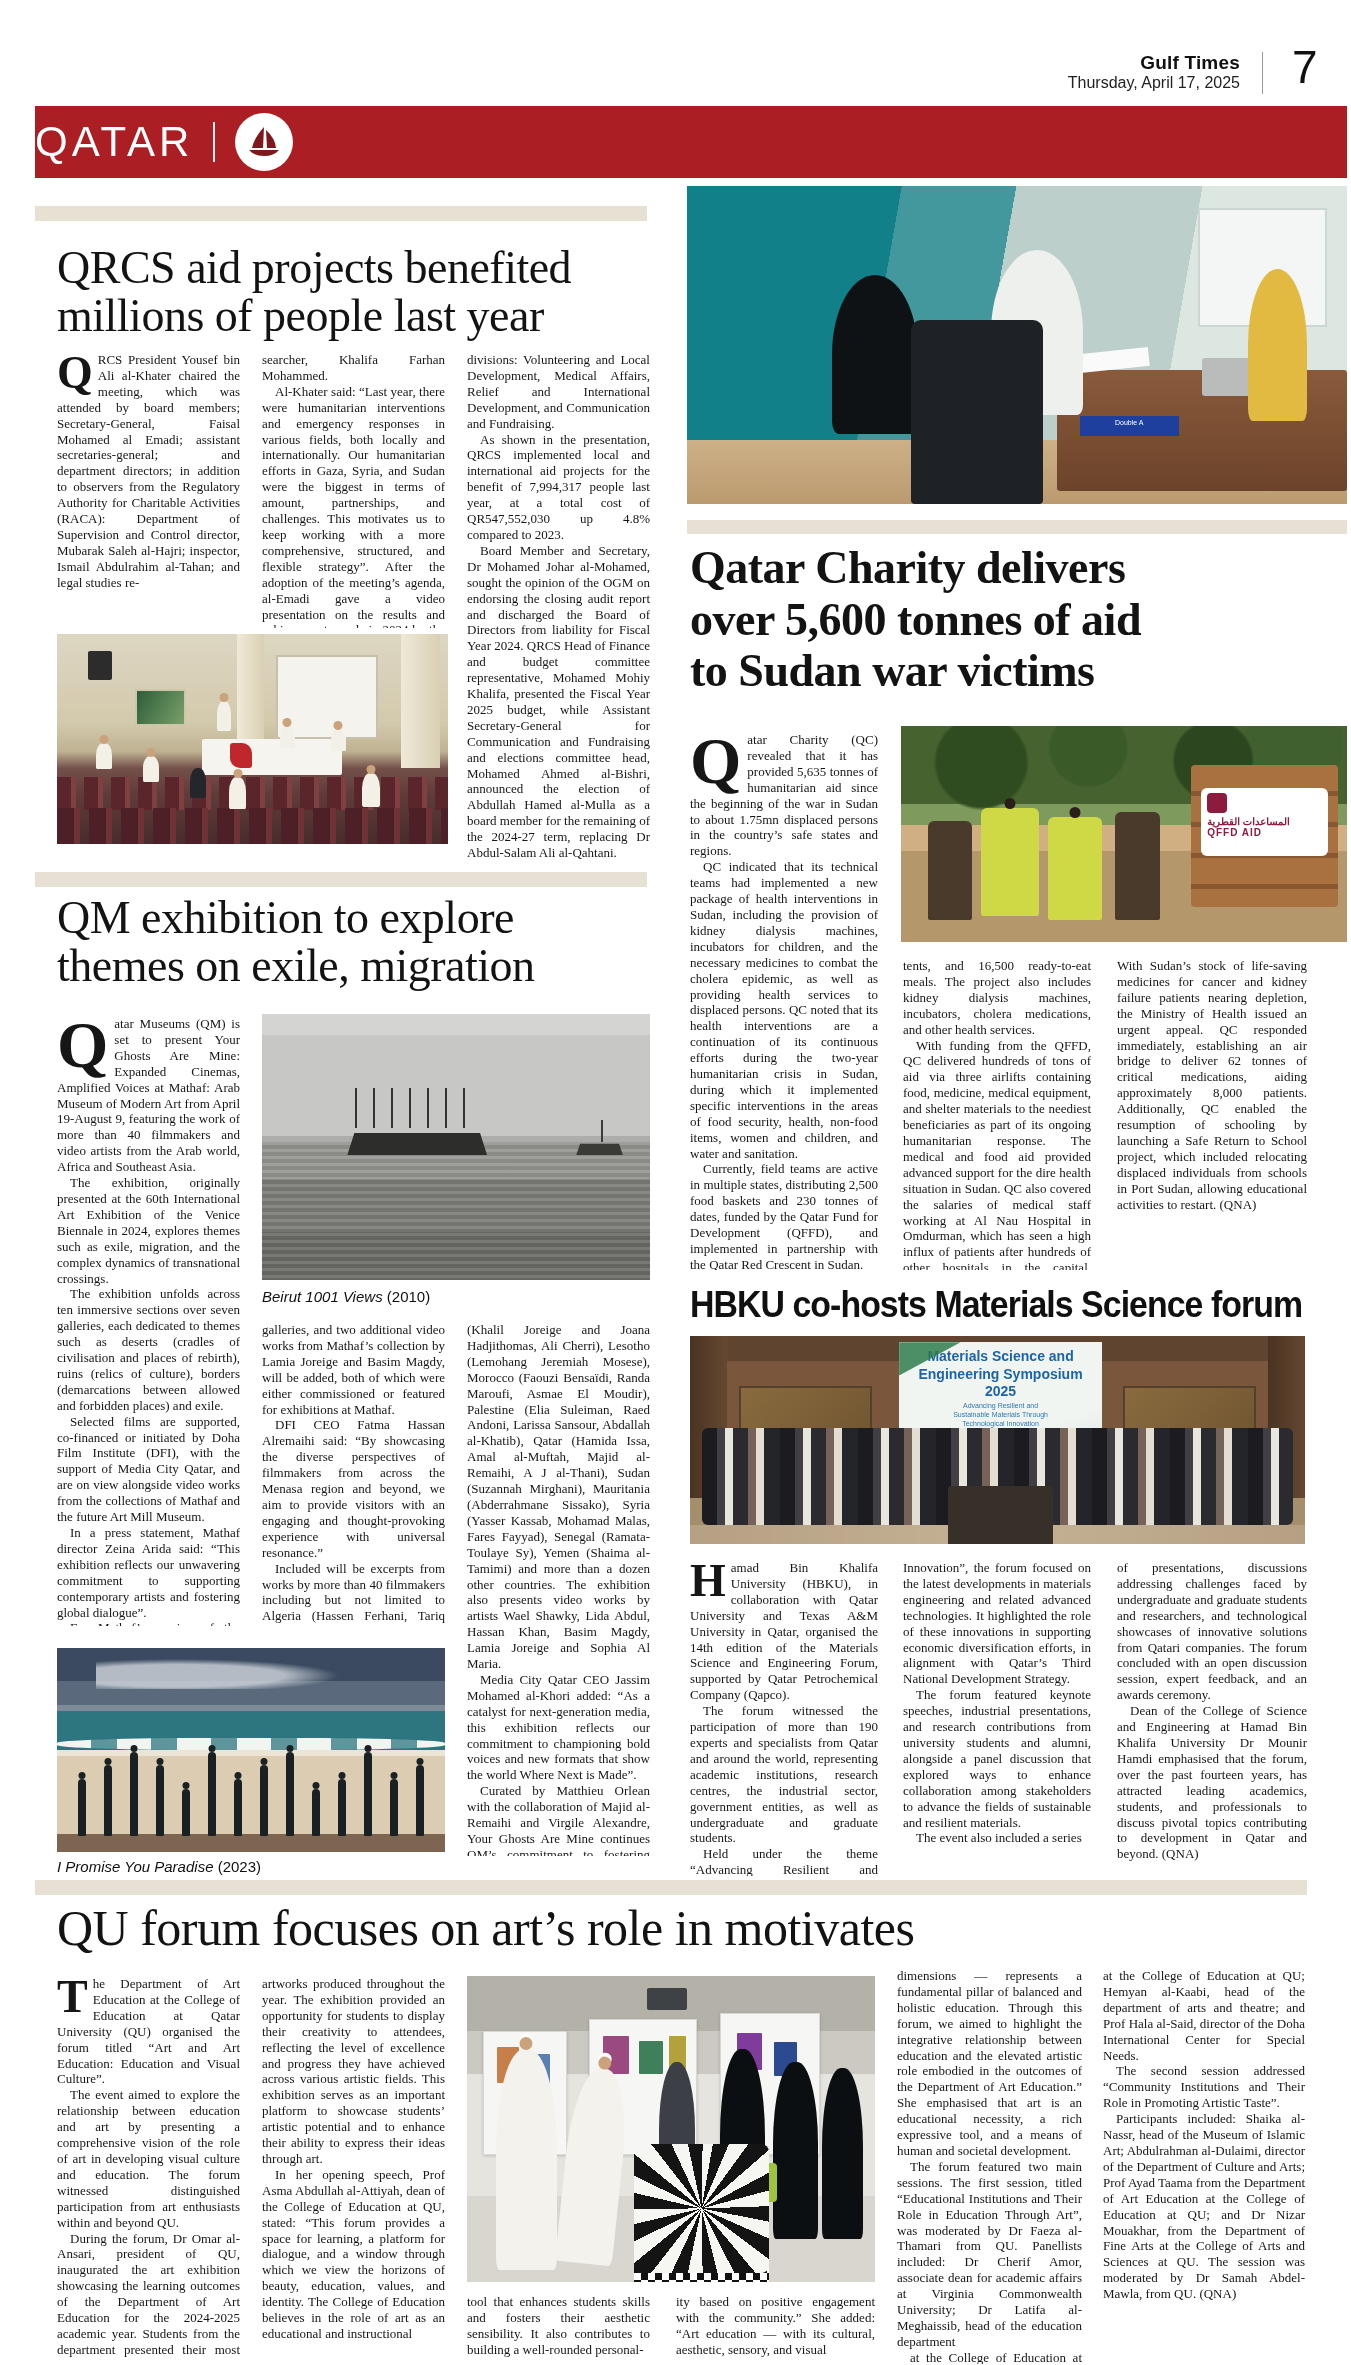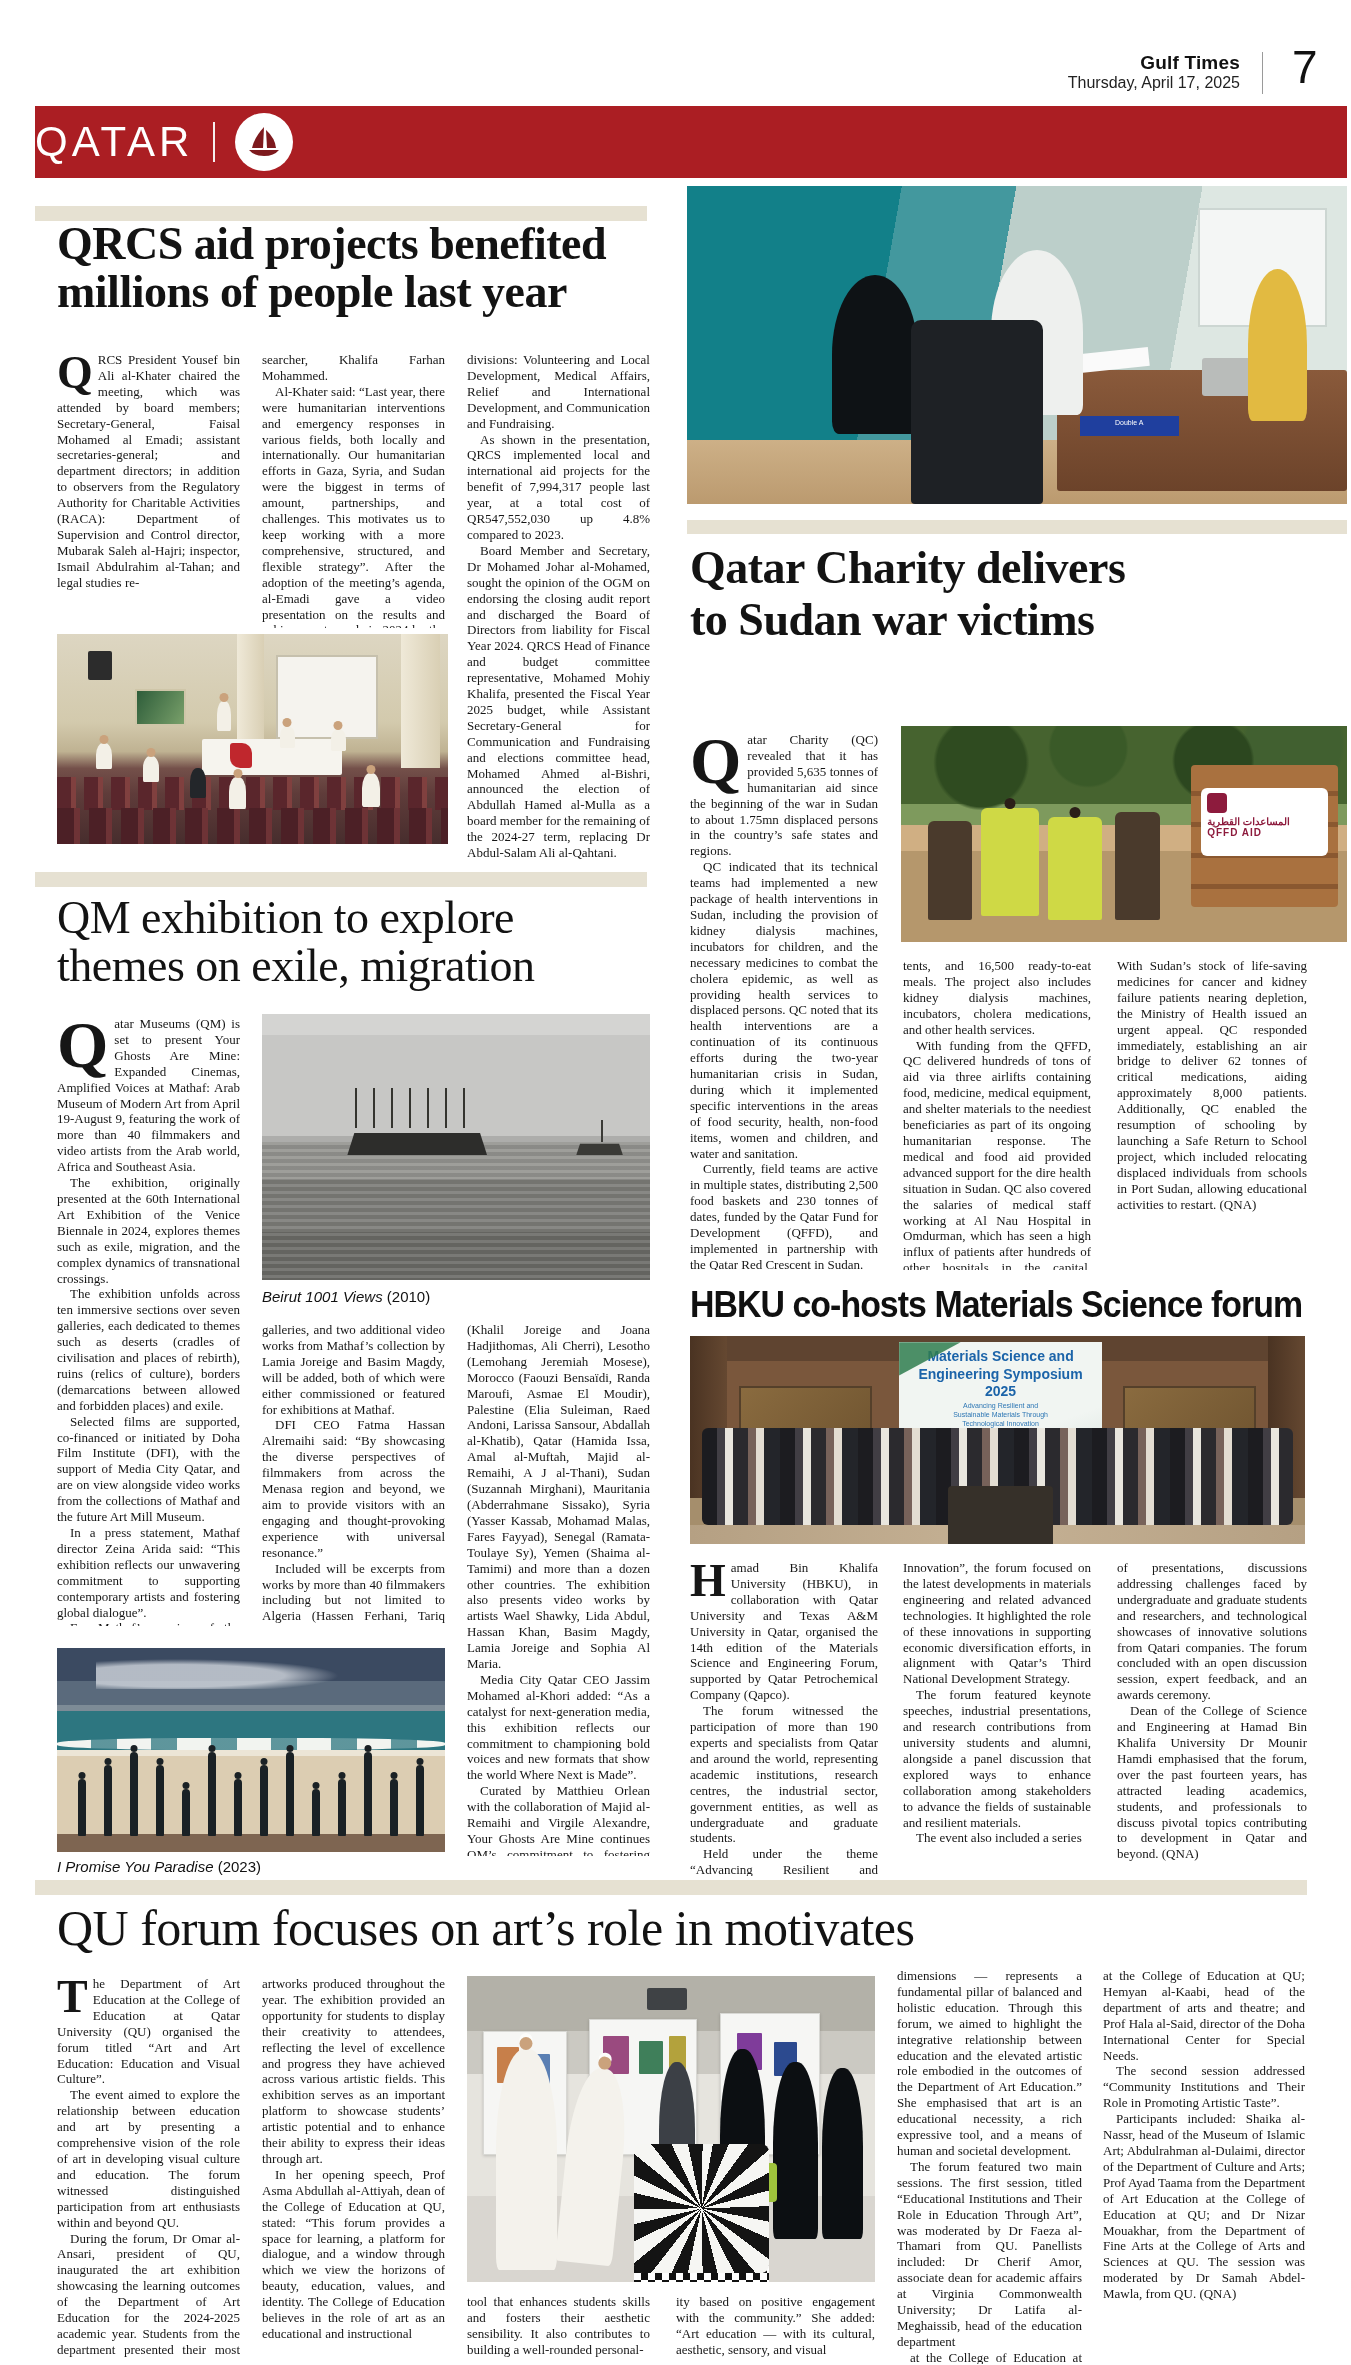--- a/index.html
+++ b/index.html
@@ -146,21 +146,21 @@
     <span class="dhow-circle">
       <svg width="40" height="40" viewBox="0 0 40 40">
         <path d="M20 5 Q10 16 8 26 L19 26 Z" fill="#7d191d"></path>
         <path d="M22 8 Q31 16 32 26 L23 26 Z" fill="#7d191d"></path>
         <path d="M5 28 L35 28 Q30 34 20 34 Q10 34 5 28 Z" fill="#7d191d"></path>
       </svg>
     </span>
   </div>
 
   <div class="abs kicker" style="left:35px;top:206px;width:612px;height:15px;"></div>
-  <div class="abs hl hl-46" style="left:57px;top:220px;width:600px;font-weight:bold;">
+  <div class="abs hl hl-46" style="left:57px;top:244px;width:600px;">
     <div>QRCS aid projects benefited</div>
     <div>millions of people last year</div>
   </div>
   <div class="abs col dc" style="left:57px;top:352px;width:183px;height:276px;">
       <p>QRCS President Yousef bin Ali al-Khater chaired the meeting, which was attended by board members; Secretary-General, Faisal Mohamed al Emadi; assistant secretaries-general; and department directors; in addition to observers from the Regulatory Authority for Charitable Activities (RACA): Department of Supervision and Control director, Mubarak Saleh al-Hajri; inspector, Ismail Abdulrahim al-Tahan; and legal studies re-</p>
     </div>
   <div class="abs col" style="left:262px;top:352px;width:183px;height:276px;">
       <p>searcher, Khalifa Farhan Mohammed.</p>
       <p>Al-Khater said: “Last year, there were humanitarian interventions and emergency responses in various fields, both locally and internationally. Our humanitarian efforts in Gaza, Syria, and Sudan were the biggest in terms of amount, partnerships, and challenges. This motivates us to keep working with a more comprehensive, structured, and flexible strategy”. After the adoption of the meeting’s agenda, al-Emadi gave a video presentation on the results and achievements made in 2024 by the organisation’s main</p>
     </div>
@@ -257,20 +257,21 @@
     <div class="cp-printer"></div>
     <div class="cp-fig-black"></div>
     <div class="cp-papers"></div>
     <div class="cp-fig-white"></div>
     <div class="cp-chair"></div>
     <div class="cp-fig-yellow"></div>
   </div>
   <div class="abs kicker" style="left:687px;top:520px;width:660px;height:14px;"></div>
   <div class="abs hl hl-46 hl-bold" style="left:690px;top:542px;width:660px;line-height:1.12;">
     <div>Qatar Charity delivers</div>
+    <div>over 5,600 tonnes of aid</div>
     <div>to Sudan war victims</div>
   </div>
   <div class="abs col dc dc-big" style="left:690px;top:732px;width:188px;height:538px;">
       <p>Qatar Charity (QC) revealed that it has provided 5,635 tonnes of humanitarian aid since the beginning of the war in Sudan to about 1.75mn displaced persons in the country’s safe states and regions.</p>
       <p>QC indicated that its technical teams had implemented a new package of health interventions in Sudan, including the provision of kidney dialysis machines, incubators for children, and the necessary medicines to combat the cholera epidemic, as well as providing health services to displaced persons. QC noted that its health interventions are a continuation of its continuous efforts during the two-year humanitarian crisis in Sudan, during which it implemented specific interventions in the areas of food security, health, non-food items, women and children, and water and sanitation.</p>
       <p>Currently, field teams are active in multiple states, distributing 2,500 food baskets and 230 tonnes of dates, funded by the Qatar Fund for Development (QFFD), and implemented in partnership with the Qatar Red Crescent in Sudan.</p>
     </div>
 
   <div class="abs photo ph-aid" style="left:901px;top:726px;width:446px;height:216px;">
     <div class="ap-leaves"></div>

